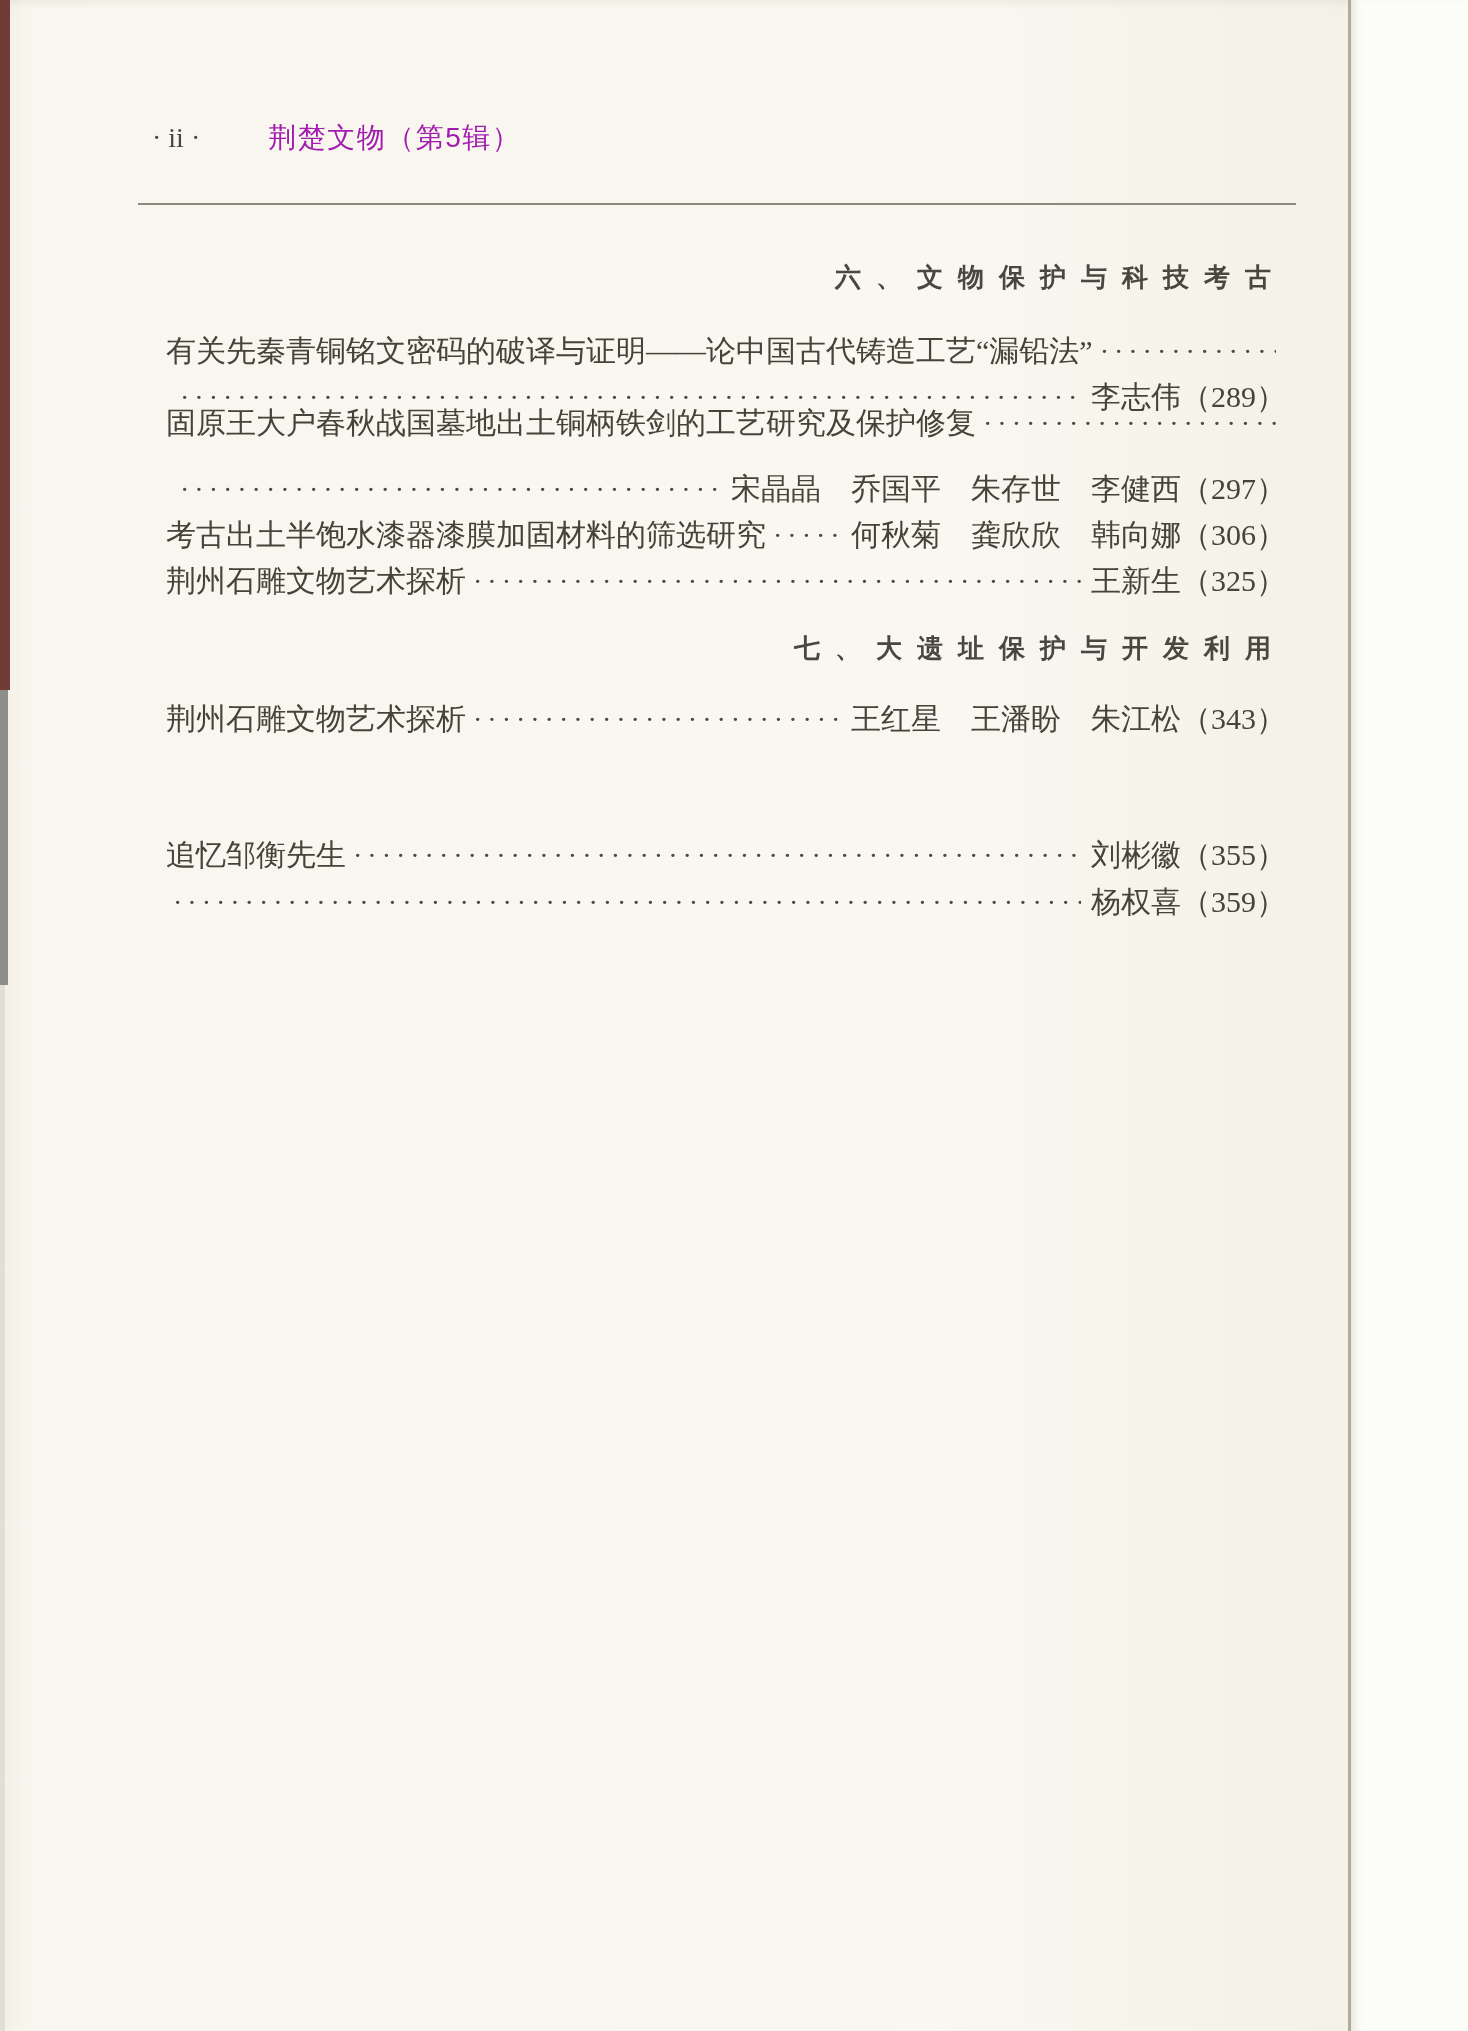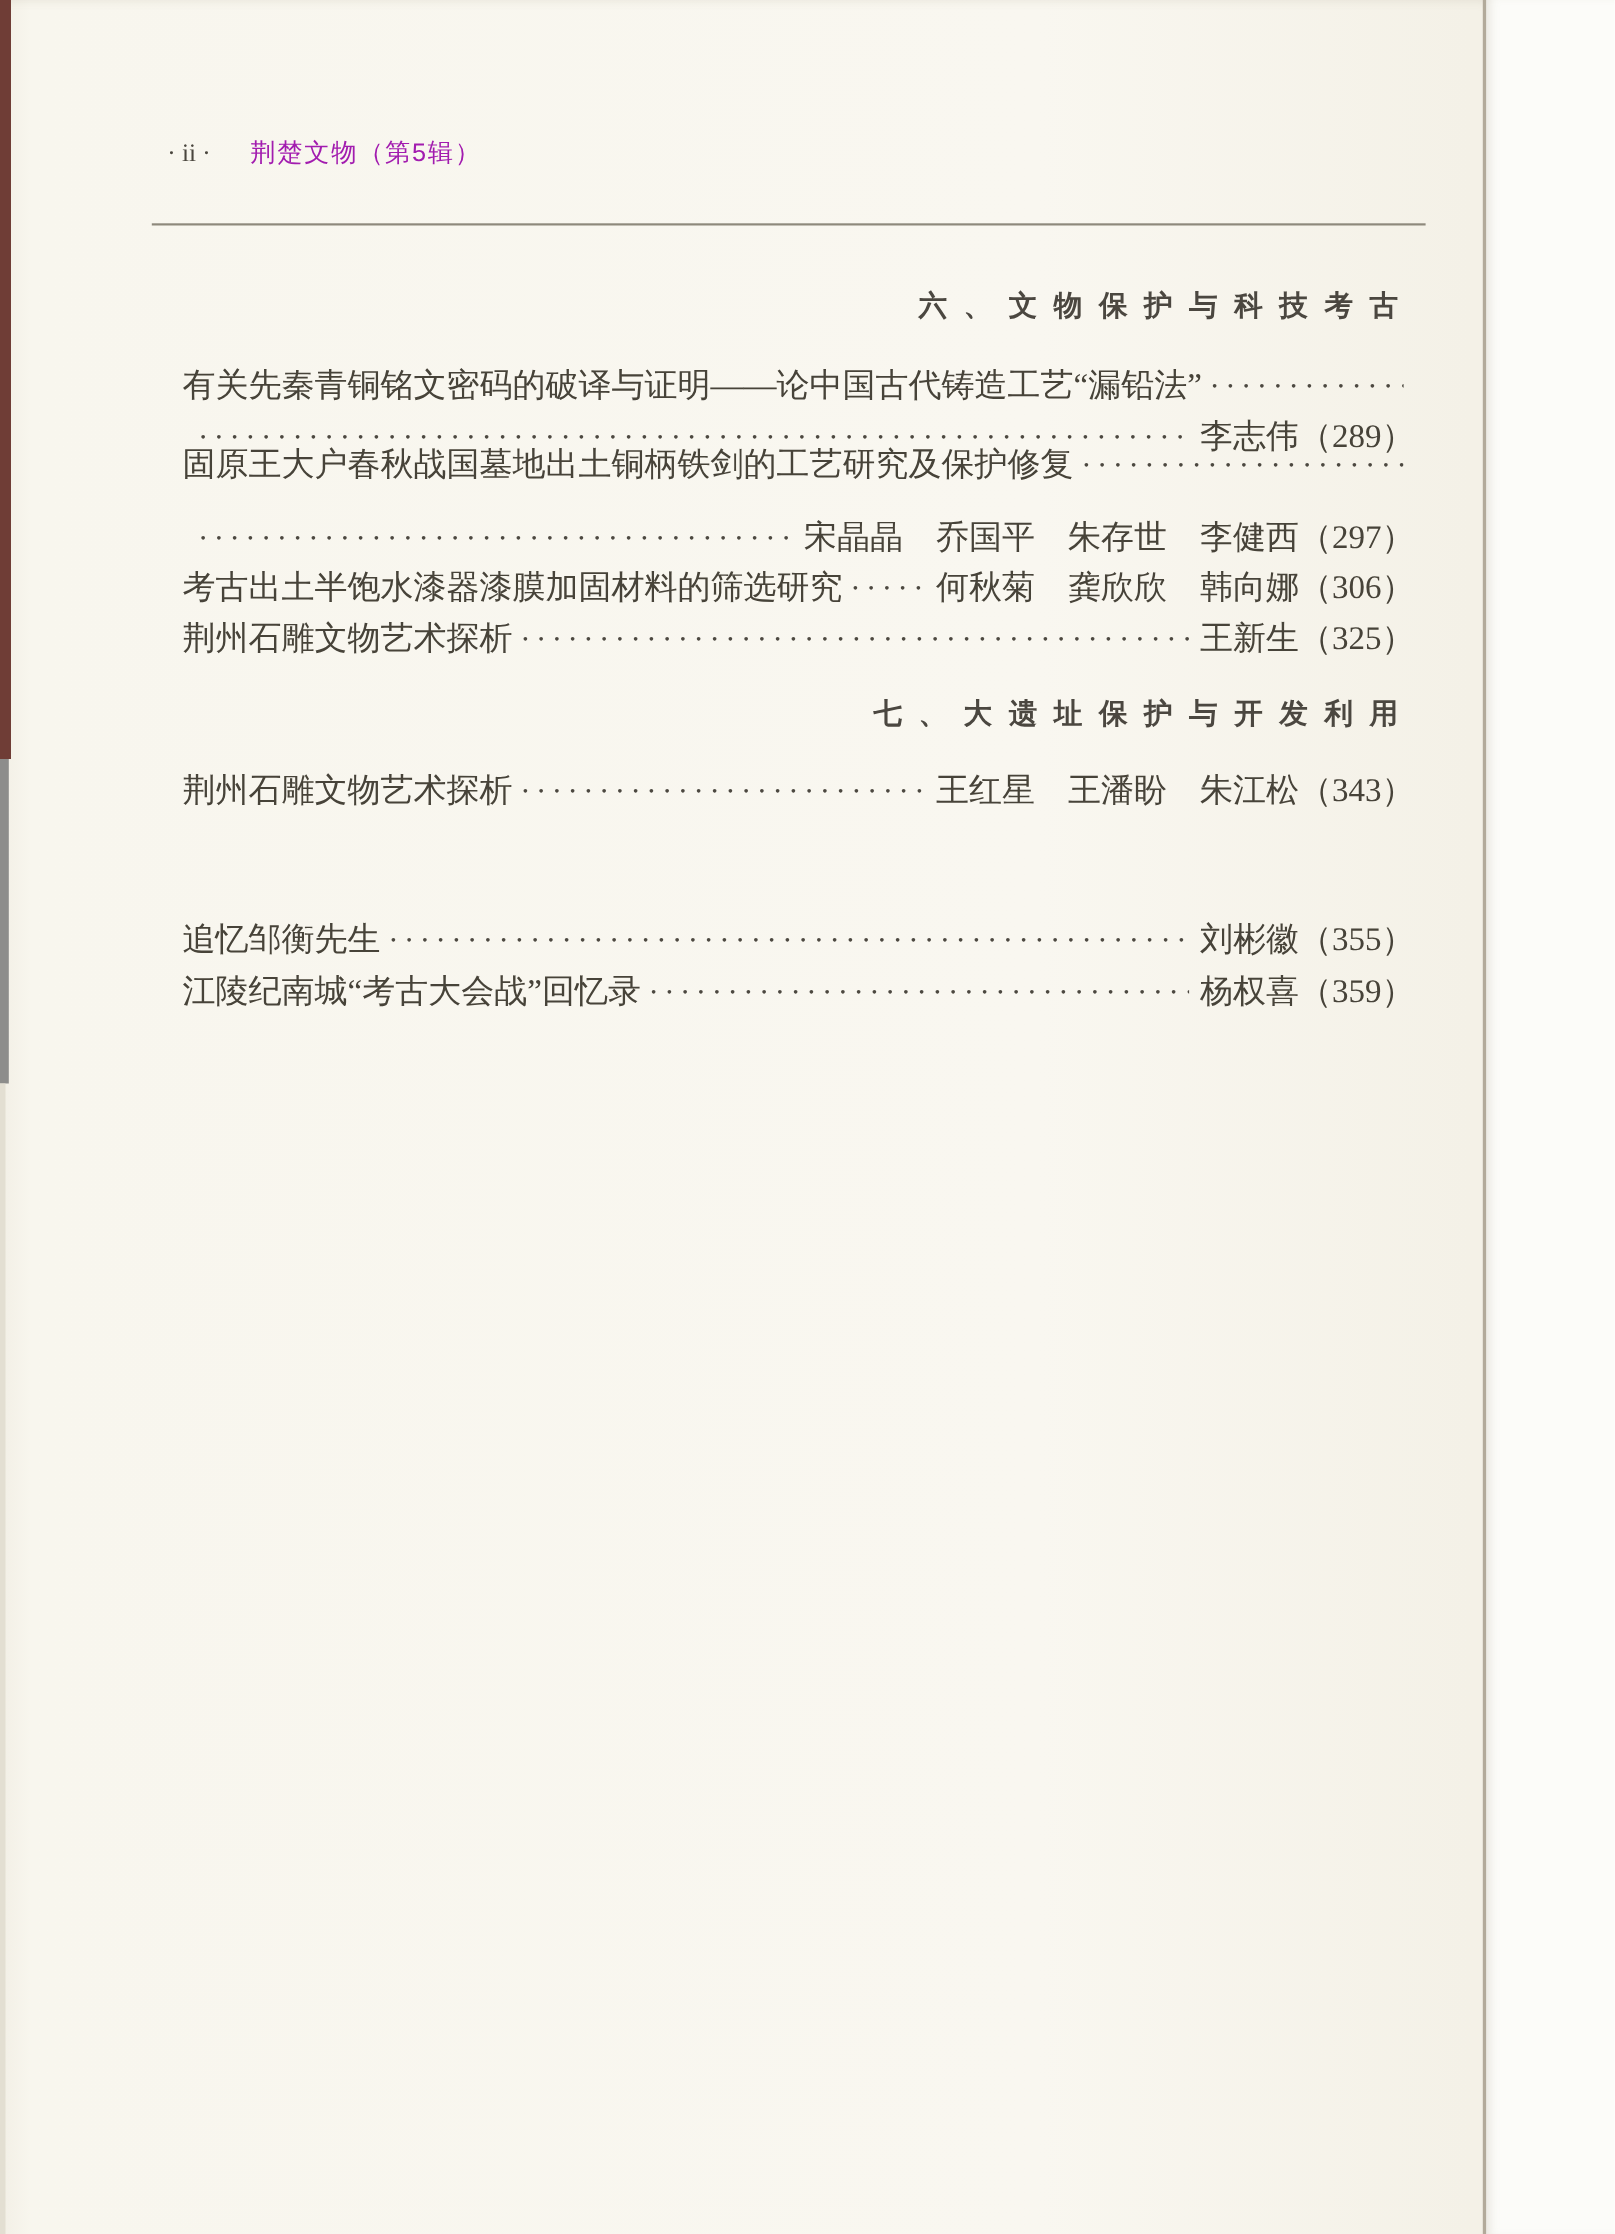--- a/index.html
+++ b/index.html
@@ -21,22 +21,22 @@
   
   .right-page{
     position:absolute;left:1351px;top:0;width:117px;height:2031px;background:#fcfcf9;
     box-shadow:inset 8px 0 10px -6px rgba(150,140,115,.25);
   }
   .crease-line{position:absolute;left:1348px;top:0;width:3px;height:2031px;background:#b2aa9a;}
 
   
   .header-row{
     position:absolute;left:152px;top:124px;width:1140px;
-    display:flex;align-items:baseline;gap:36px;
-    font-size:23px;color:#4a463e;line-height:28px;
+    display:flex;align-items:baseline;gap:68px;
+    font-size:28px;color:#4a463e;line-height:28px;
   }
   .book-title{
     font-family:"Liberation Sans","DejaVu Sans",sans-serif;
     letter-spacing:1.5px;color:#a21caf;
   }
   .head-rule{position:absolute;left:138px;top:203px;width:1158px;height:2px;background:#8e897c;}
 
   
   .sec-heading{
     position:absolute;left:166px;width:1120px;text-align:right;
@@ -118,17 +118,16 @@
   </div>
 
 
   <div class="toc-line" style="top:832px">
     <span class="title">追忆邹衡先生</span>
     <span class="leader">····································································································································································································································································</span>
     <span class="by"><span>刘彬徽</span><span>（355）</span></span>
   </div>
 
   <div class="toc-line" style="top:879px">
-    <span class="title">江陵纪南城“考古大会战”回忆录</span>
     <span class="leader">····································································································································································································································································</span>
     <span class="by"><span>杨权喜</span><span>（359）</span></span>
   </div>
 </div>
 
 </body></html>

